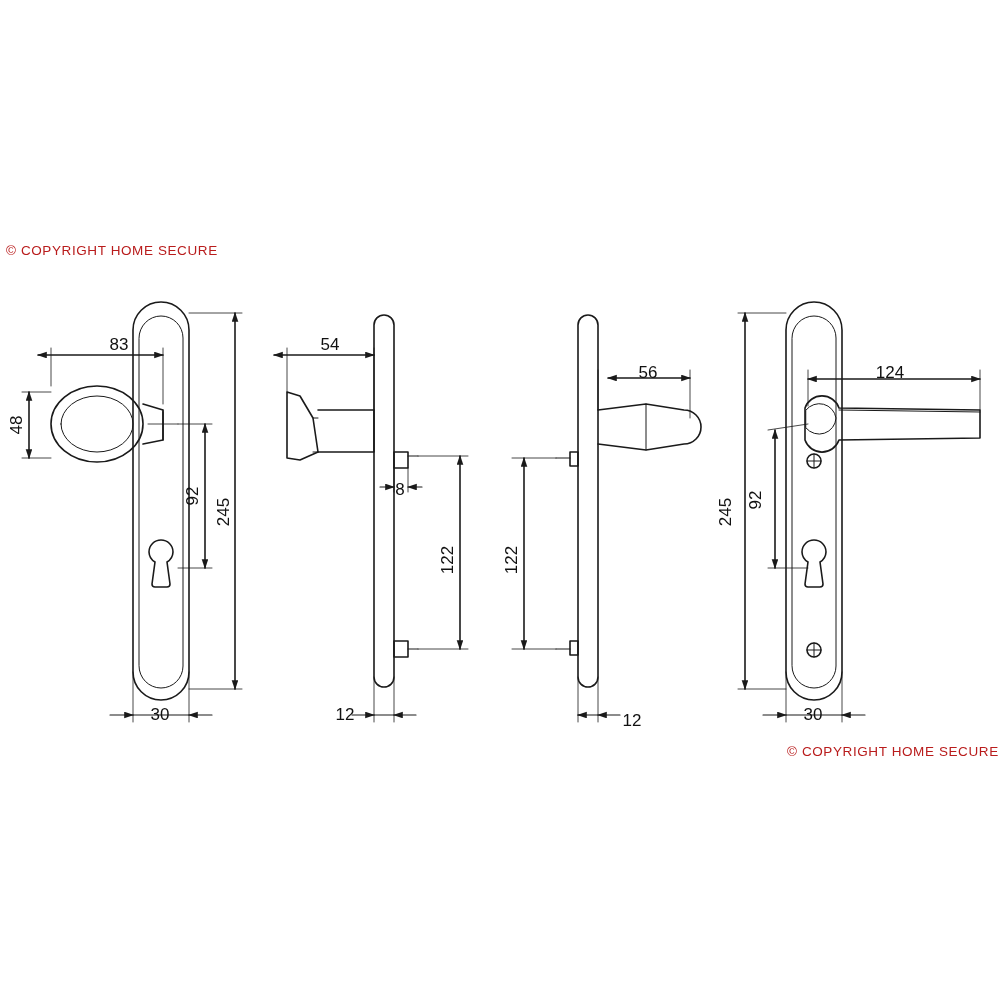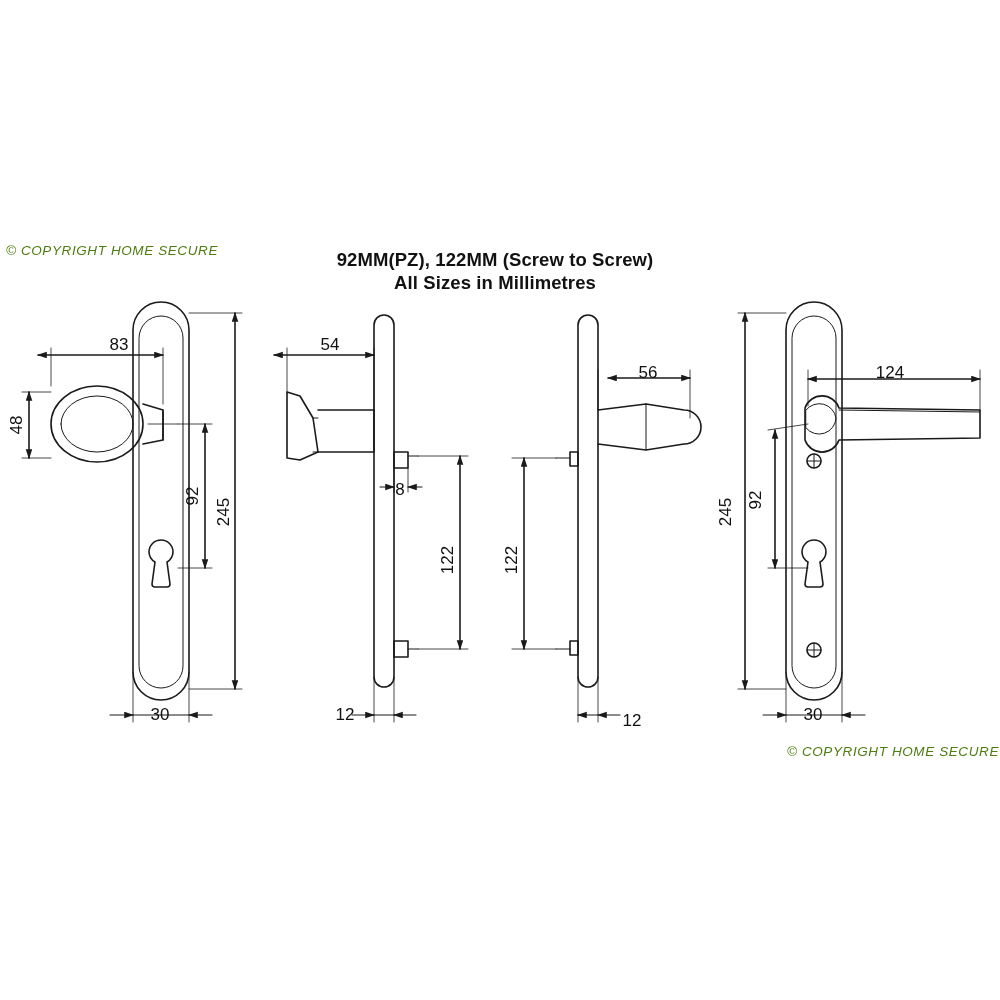--- a/index.html
+++ b/index.html
@@ -19,24 +19,23 @@
     position: absolute;
     left: 0;
     top: 0;
     width: 1000px;
     height: 1000px;
   }
   .wm {
     position: absolute;
     font-size: 13.5px;
     letter-spacing: 0.6px;
-    color: #4d7c0f;
+    color: #b91c1c;
     white-space: nowrap;
     font-family: "Liberation Sans", sans-serif;
-    font-style: italic;
   }
   #wm-top { left: 6px; top: 243px; }
   #wm-bottom { left: 787px; top: 744px; }
 
   .title-block {
     position: absolute;
     left: 255px;
     top: 248px;
     width: 480px;
     text-align: center;
@@ -59,24 +58,20 @@
   }
 </style>
 </head>
 <body>
 
 <div id="stage">
 
   <div class="wm" id="wm-top">© COPYRIGHT HOME SECURE</div>
   <div class="wm" id="wm-bottom">© COPYRIGHT HOME SECURE</div>
 
-  <div class="title-block">
-    <div>92MM(PZ), 122MM (Screw to Screw)</div>
-    <div>All Sizes in Millimetres</div>
-  </div>
 
   <svg id="drawing" width="1000" height="1000" viewBox="0 0 1000 1000">
     <defs>
       <marker id="ah" markerWidth="9" markerHeight="9" refX="8" refY="3" orient="auto" markerUnits="strokeWidth">
         <path d="M0,0 L9,3 L0,6 z" fill="#1a1a1a"></path>
       </marker>
       <marker id="ahs" markerWidth="9" markerHeight="9" refX="1" refY="3" orient="auto" markerUnits="strokeWidth">
         <path d="M9,0 L0,3 L9,6 z" fill="#1a1a1a"></path>
       </marker>
       <g id="dimtick">

